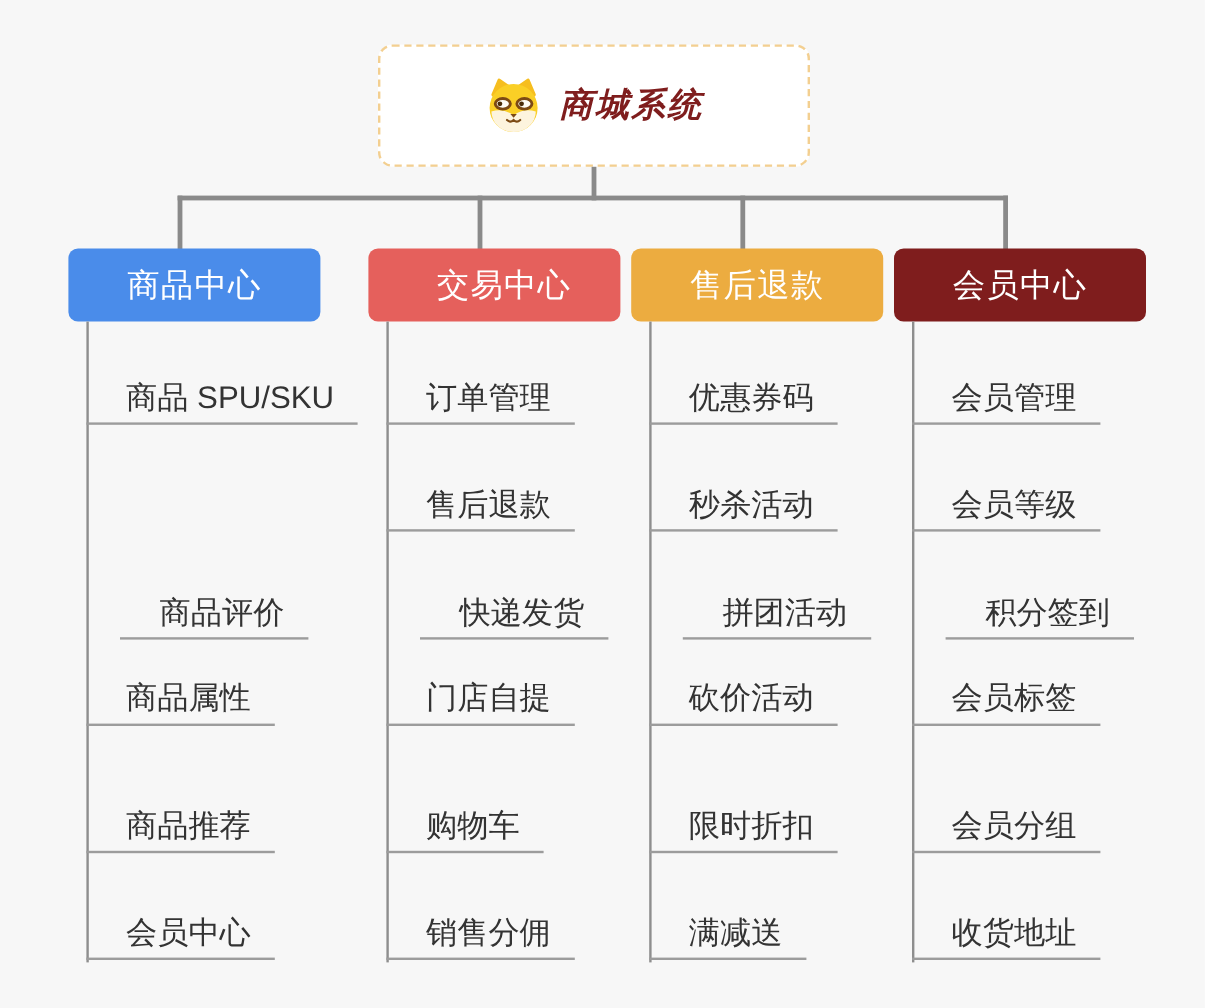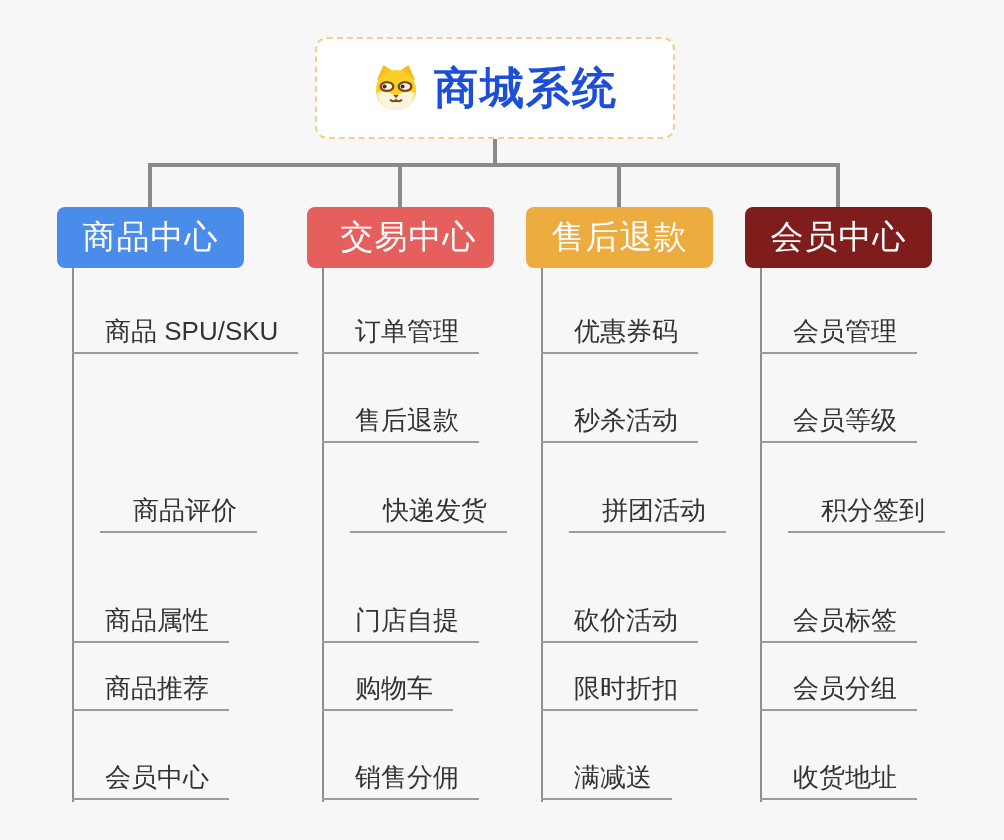--- a/index.html
+++ b/index.html
@@ -6,46 +6,46 @@
   html,body { width:1004px; height:840px; }
   body { font-family:"Liberation Sans","DejaVu Sans",sans-serif; }
   .canvas { position:relative; width:1004px; height:840px; background:#f7f7f7; overflow:hidden; }
 
   
   .root-node {
     position:absolute; left:315px; top:37px; width:360px; height:102px;
     background:#ffffff; border:2px dashed #f3cf90; border-radius:12px;
     display:flex; align-items:center; justify-content:center; gap:14px;
   }
-  .root-title { color:#1d4ed8; font-size:44px; font-weight:600; letter-spacing:2px; white-space:nowrap; }
+  .root-title { color:#7f1d1d; font-size:28px; font-weight:600; letter-spacing:2px; white-space:nowrap;font-style:italic; }
   .root-icon { width:48px; height:46px; flex:0 0 auto; }
 
   
   .line { position:absolute; background:#8a8a8a; }
   .root-stem { left:493px; top:139px; width:4px; height:28px; }
   .cross-bar { left:148px; top:163px; width:692px; height:4px; }
   .stub { top:163px; width:4px; height:46px; }
   .stub.s0 { left:148px; } .stub.s1 { left:398px; } .stub.s2 { left:617px; } .stub.s3 { left:836px; }
 
   
   .branch { position:absolute; top:207px; width:260px; height:610px; }
   .branch.c0 { left:57px; } .branch.c1 { left:307px; } .branch.c2 { left:526px; } .branch.c3 { left:745px; }
   .branch-box {
-    position:absolute; left:0; top:0; width:187px; height:61px;
-    border-radius:8px; color:#ffffff; font-size:33px; letter-spacing:1px;
+    position:absolute; left:0; top:0; width:210px; height:61px;
+    border-radius:8px; color:#ffffff; font-size:27px; letter-spacing:1px;
     display:flex; align-items:center; justify-content:center; white-space:nowrap;
   }
   .trunk { position:absolute; left:15px; top:61px; width:2px; height:534px; background:#8e8e8e; }
   .leaf {
     position:absolute; left:15px; white-space:nowrap;
     font-size:26px; color:#333333; line-height:30px;
     padding:0 20px 6px 33px; border-bottom:2px solid #9c9c9c;
   }
   .leaf.r0 { top:109px; } .leaf.r1 { top:198px; } .leaf.r2 { top:288px;margin-left:28px; }
-  .leaf.r3 { top:398px; } .leaf.r4 { top:466px; } .leaf.r5 { top:555px; }
+  .leaf.r3 { top:360px;font-family:Liberation Serif, serif; } .leaf.r4 { top:466px; } .leaf.r5 { top:555px; }
 </style>
 </head>
 <body>
 
 <div class="canvas">
 
   <div class="root-node">
     <svg class="root-icon" viewBox="0 0 48 46" aria-hidden="true">
       <path d="M7 14 L12 2 L22 9 Z" fill="#f6be1f" stroke="#f6be1f" stroke-width="3" stroke-linejoin="round"></path>
       <path d="M41 14 L36 2 L26 9 Z" fill="#f6be1f" stroke="#f6be1f" stroke-width="3" stroke-linejoin="round"></path>

